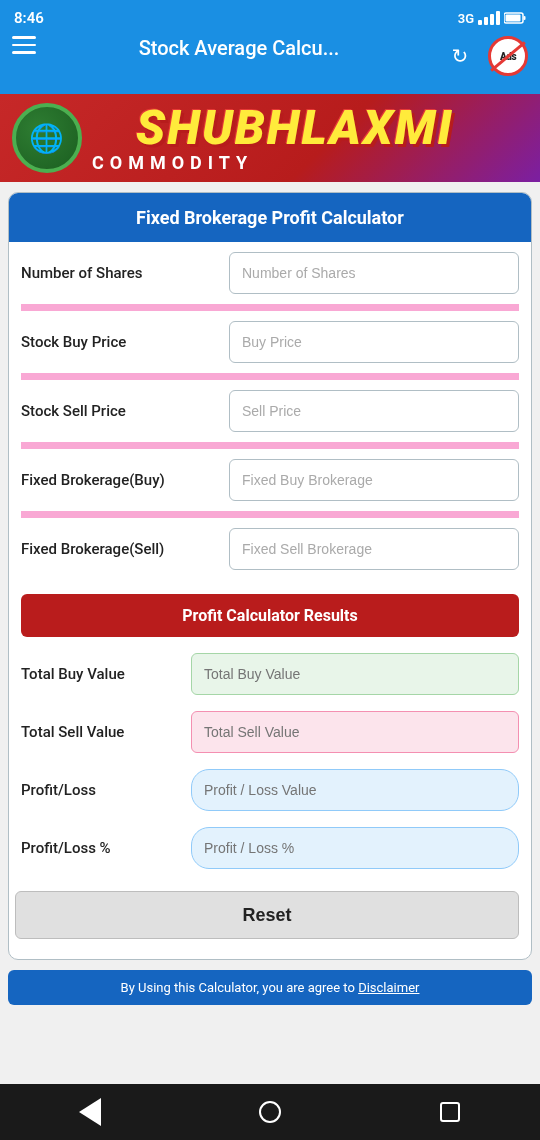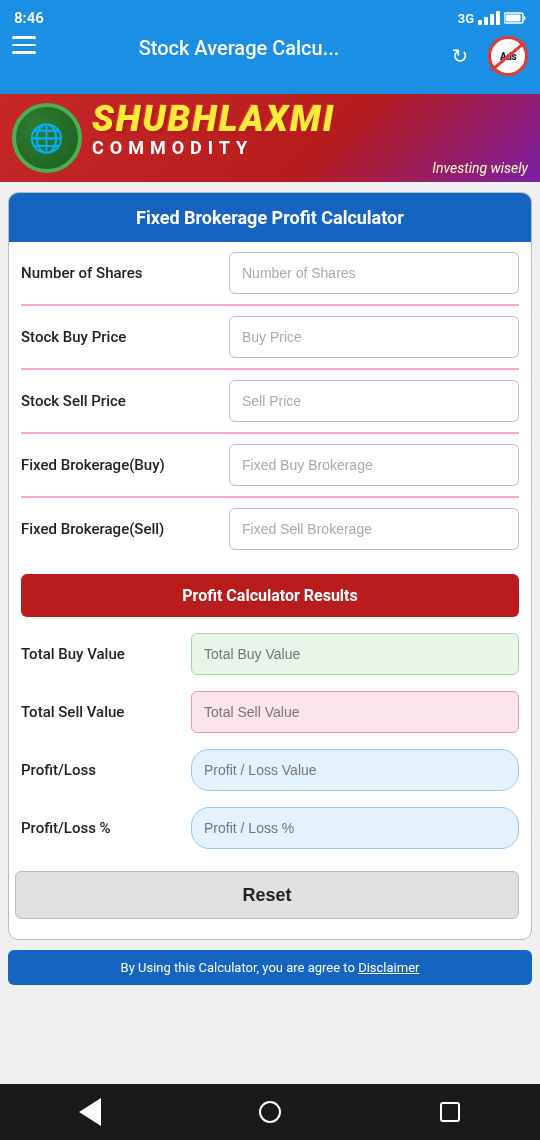--- a/index.html
+++ b/index.html
@@ -85,28 +85,29 @@
       border-radius: 50%;
       border: 4px solid #4caf50;
       background: radial-gradient(circle at 35% 35%, #2e7d32, #1b5e20);
       display: flex; align-items: center; justify-content: center;
       font-size: 28px;
       flex-shrink: 0;
       margin-right: 10px;
     }
     .banner-text-area { flex: 1; }
     .banner-title {
-      font-size: 36px;
+      font-size: 48px;
       font-weight: 900;
       color: #ffeb3b;
       text-transform: uppercase;
       letter-spacing: 2px;
       text-shadow: 3px 3px 0 #b71c1c, -1px -1px 0 #e53935;
       line-height: 1;
       font-style: italic;
+      margin-left: 44px;
     }
     .banner-subtitle {
       font-size: 18px;
       font-weight: 700;
       color: white;
       letter-spacing: 6px;
       text-transform: uppercase;
     }
     .banner-tagline {
       font-size: 14px;
@@ -137,21 +138,21 @@
       font-weight: 700;
     }
 
     
     .form-section { padding: 0 12px; }
 
     .form-row {
       display: flex;
       align-items: center;
       padding: 10px 0;
-      border-bottom: 2px solid #f9a8d4;
+      border-bottom: 7px solid #f9a8d4;
       gap: 8px;
     }
     .form-row:last-of-type { border-bottom: none; }
 
     .form-label {
       flex: 0 0 200px;
       font-size: 15px;
       font-weight: 500;
       color: #222;
     }
@@ -310,21 +311,20 @@
   </div>
 </div>
 
 <div class="banner">
   <div class="banner-globe">
     <span>🌐</span>
   </div>
   <div class="banner-text-area">
     <div class="banner-title">SHUBHLAXMI</div>
     <div class="banner-subtitle">COMMODITY</div>
-    <div class="banner-tagline">Investing wisely</div>
   </div>
 </div>
 
 <div class="calc-container">
 
   <div class="calc-header">
     <span class="calc-header-title">Fixed Brokerage Profit Calculator</span>
   </div>
 
   <div class="form-section">

